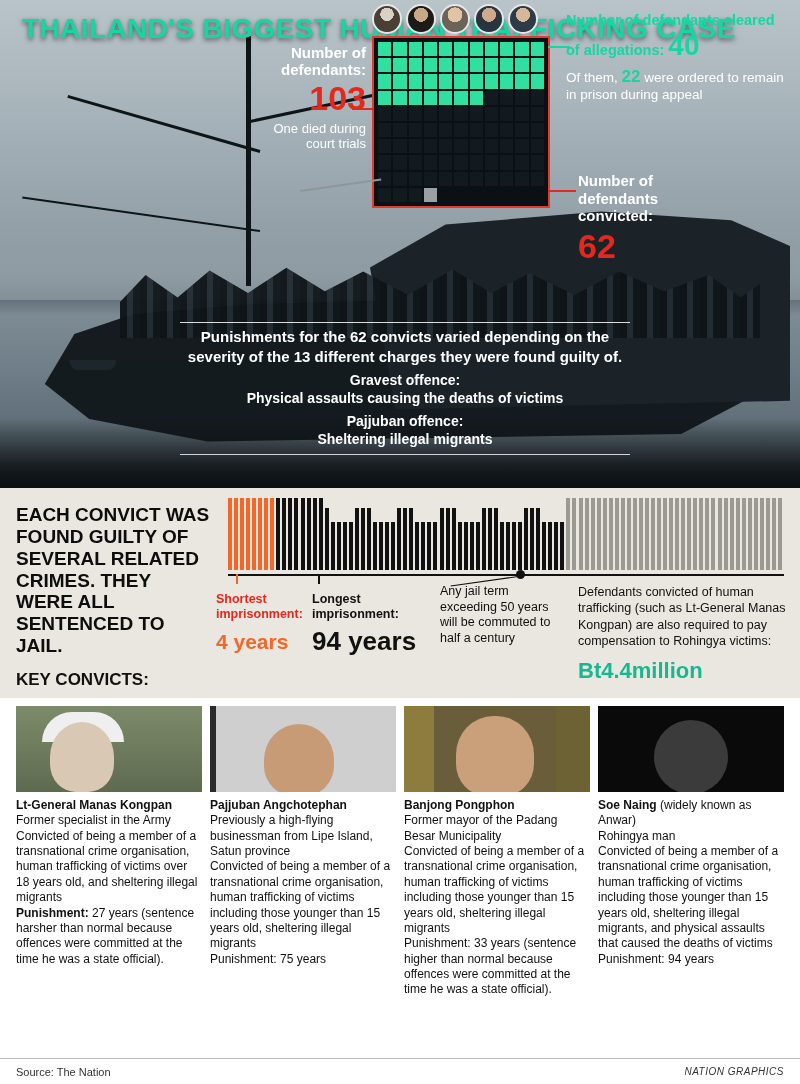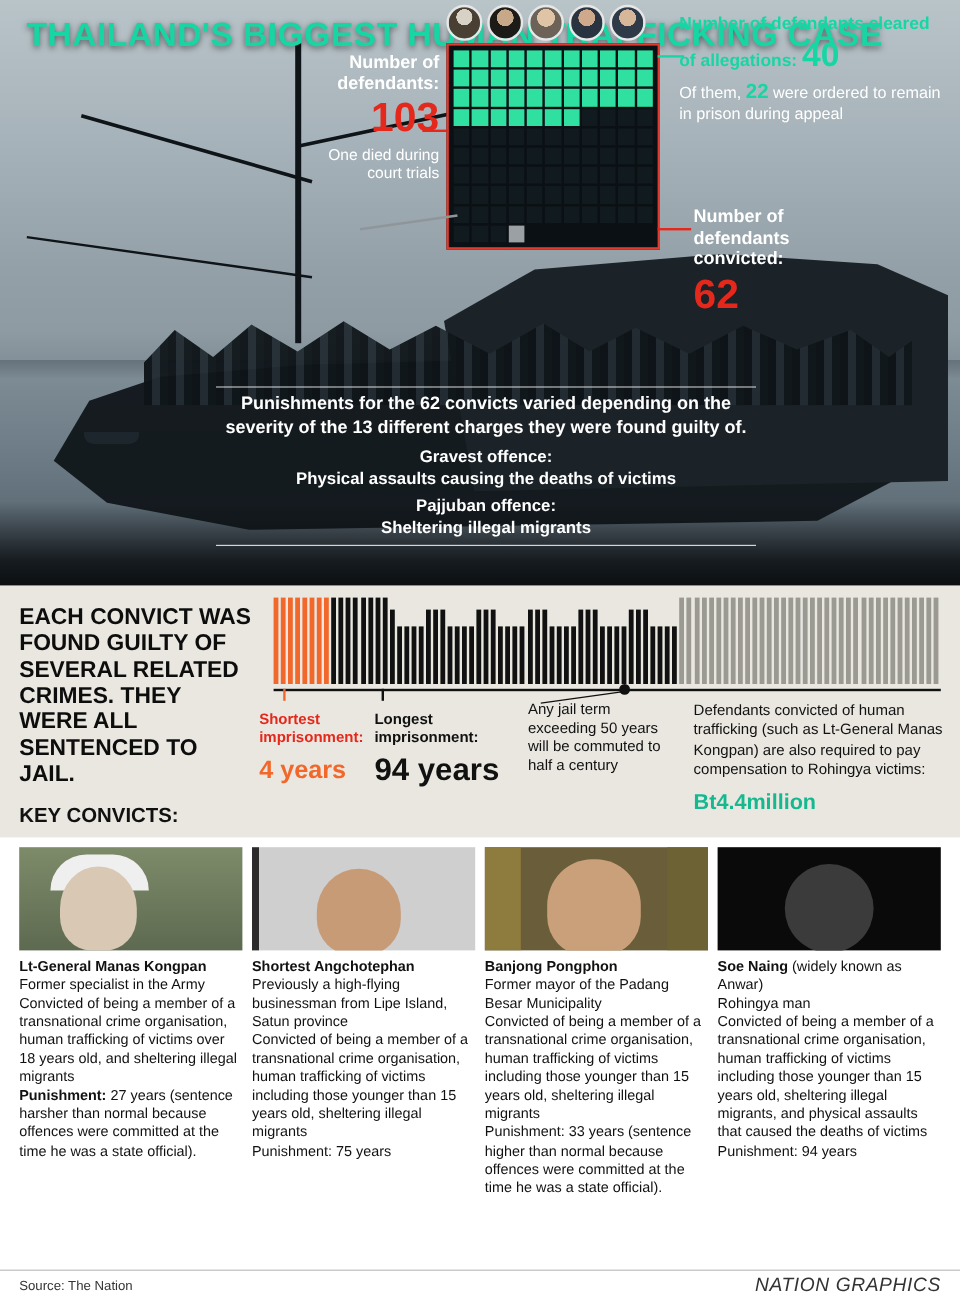--- a/index.html
+++ b/index.html
@@ -139,21 +139,21 @@
   .dot { position:absolute; width:9px; height:9px; border-radius:50%; background:#111; top:82px; }
 
   .m-short { position:absolute; left:216px; top:104px; width:90px; }
   .m-short .t { font-size:12.5px; font-weight:bold; color:#e5281c; line-height:1.2; }
   .m-short .n { font-size:21px; font-weight:bold; color:#f2672a; margin-top:8px; }
   .m-long { position:absolute; left:312px; top:104px; width:110px; }
   .m-long .t { font-size:12.5px; font-weight:bold; color:#111; line-height:1.2; }
   .m-long .n { font-size:26px; font-weight:bold; color:#111; margin-top:4px; }
   .m-note { position:absolute; left:440px; top:96px; width:120px; font-size:12.5px; color:#111; line-height:1.25; }
   .m-comp { position:absolute; left:578px; top:96px; width:216px; font-size:12.5px; color:#111; line-height:1.3; }
-  .m-comp .bt { font-size:18px; font-weight:bold; color:#16b890; margin-top:8px; display:block; }
+  .m-comp .bt { font-size:22px; font-weight:bold; color:#16b890; margin-top:8px; display:block; }
   .lead-black { position:absolute; background:#111; height:1px; }
 
   .key-convicts {
     position:absolute; left:16px; top:182px;
     font-size:17px; font-weight:bold; color:#111;
   }
 
   
   .cards { position:relative; width:800px; height:368px; background:#ffffff; padding:0 16px; }
   .card { position:absolute; top:8px; width:186px; }
@@ -175,21 +175,21 @@
   .p4ph i { position:absolute; left:56px; top:14px; width:74px; height:74px; border-radius:50%; background:#3b3b3b; }
 
   
   .footer {
     position:absolute; left:0; bottom:0; width:800px; height:26px;
     border-top:1px solid #bdbdbd;
     display:flex; align-items:center; justify-content:space-between;
     padding:0 16px; background:#fff;
   }
   .footer .src { font-size:11px; color:#333; }
-  .footer .ng { font-size:16px; color:#333; font-style:italic; letter-spacing:0.5px; }
+  .footer .ng { font-size:10px; color:#333; font-style:italic; letter-spacing:0.5px; }
 </style>
 </head>
 <body>
 
 <div class="hero">
   <div class="sky"></div>
   <div class="sea"></div>
   <div class="rig1"></div>
   <div class="rig3"></div>
   <div class="boat"></div>
@@ -497,21 +497,21 @@
       <div>Convicted of being a member of a transnational crime organisation, human trafficking of victims over 18 years old, and sheltering illegal migrants</div>
       <div class="pun"><b>Punishment:</b><span> 27 years (sentence harsher than normal because offences were committed at the time he was a state official).</span></div>
     </div>
   </div>
 
   <div class="card" style="left:210px;">
     <div class="photo p2ph">
         <i></i>
       </div>
     <div class="txt">
-      <div class="name">Shortest Angchotephan</div>
+      <div class="name">Pajjuban Angchotephan</div>
       <div class="sub">Previously a high-flying businessman from Lipe Island, Satun province</div>
       <div>Convicted of being a member of a transnational crime organisation, human trafficking of victims including those younger than 15 years old, sheltering illegal migrants</div>
       <div class="pun"><span>Punishment:</span><span> 75 years</span></div>
     </div>
   </div>
 
   <div class="card" style="left:404px;">
     <div class="photo p3ph">
         <u></u>
         <s></s>

